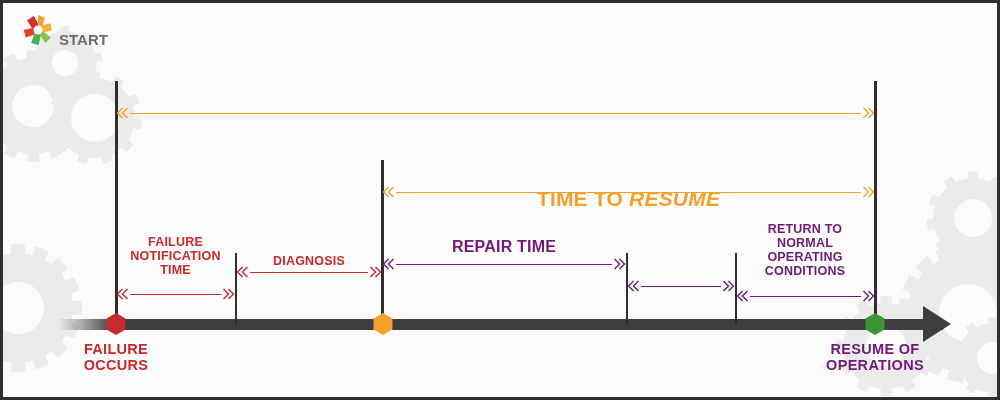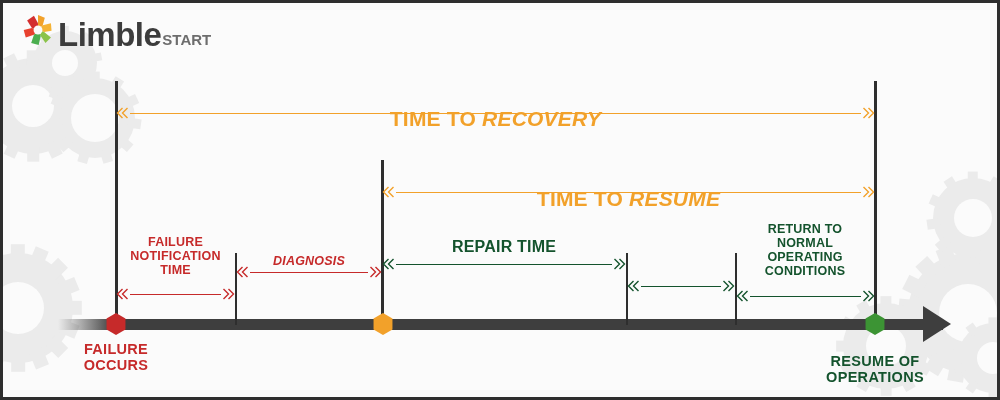--- a/index.html
+++ b/index.html
@@ -164,21 +164,21 @@
   .caption.small {
     font-size: 12.5px;
     letter-spacing: 0.2px;
   }
   .caption.milestone {
     font-size: 14.5px;
     letter-spacing: 0.3px;
   }
   .orange { color: #f2a12a; }
   .red    { color: #c62a2a; }
-  .green  { color: #14532d; }
+  .green  { color: #701a75; }
 </style>
 </head>
 <body>
 
 <div id="canvas">
 
   <div>
     <div class="gear" style="left:-18px; top:55px; width:96px; height:96px;">
       <div class="hole" style="width:42px;height:42px;"></div>
     <div class="tooth" style="width: 12.48px; height: 15.36px; transform: translate(-50%, -50%) rotate(0deg) translateY(-48px);"></div>
@@ -296,37 +296,33 @@
       <g>
         <path d="M50 50 L50 6 L70 14 L64 36 Z" fill="#f2a12a"></path>
         <path d="M50 50 L64 36 L88 30 L90 52 L68 56 Z" fill="#f5b335"></path>
         <path d="M50 50 L68 56 L88 72 L72 88 L58 68 Z" fill="#8bc34a"></path>
         <path d="M50 50 L58 68 L52 94 L30 88 L38 64 Z" fill="#4caf50"></path>
         <path d="M50 50 L38 64 L14 72 L8 50 L32 44 Z" fill="#e8412f"></path>
         <path d="M50 50 L32 44 L18 22 L38 8 L50 30 Z" fill="#d32f2f"></path>
         <circle cx="50" cy="50" r="13" fill="#fbfbfb"></circle>
       </g>
     </svg>
-    <div id="logo-word">Limble</div>
     <div id="logo-sub">START</div>
   </div>
 
   <div class="vline" style="left:112px; top:78px;  height:244px;"></div>
   <div class="vline thin" style="left:232px; top:250px; height:72px;"></div>
   <div class="vline" style="left:378px; top:157px; height:165px;"></div>
   <div class="vline thin" style="left:623px; top:250px; height:72px;"></div>
   <div class="vline thin" style="left:732px; top:250px; height:72px;"></div>
   <div class="vline" style="left:871px; top:78px;  height:244px;"></div>
 
   <div id="baseline"></div>
   <div id="baseline-arrow"></div>
 
-  <div class="caption big orange" style="left:113px; top:80px; width:759px;">
-    <span>TIME TO </span><em>RECOVERY</em>
-  </div>
   <div class="measure orange" style="left:113px; top:102px; width:759px;">
     <span class="chev left">
       <svg viewBox="0 0 13 13">
           <path d="M6.5 1.5 L1.5 6.5 L6.5 11.5" fill="none" stroke="currentColor" stroke-width="1.4"></path>
           <path d="M11.5 1.5 L6.5 6.5 L11.5 11.5" fill="none" stroke="currentColor" stroke-width="1.4"></path>
         </svg>
     </span>
     <span class="bar"></span>
     <span class="chev right">
       <svg viewBox="0 0 13 13">
@@ -367,21 +363,21 @@
     </span>
     <span class="bar"></span>
     <span class="chev right">
       <svg viewBox="0 0 13 13">
           <path d="M1.5 1.5 L6.5 6.5 L1.5 11.5" fill="none" stroke="currentColor" stroke-width="1.4"></path>
           <path d="M6.5 1.5 L11.5 6.5 L6.5 11.5" fill="none" stroke="currentColor" stroke-width="1.4"></path>
         </svg>
     </span>
   </div>
 
-  <div class="caption small red" style="left:233px; top:251px; width:146px;font-style:italic;">DIAGNOSIS</div>
+  <div class="caption small red" style="left:233px; top:251px; width:146px;">DIAGNOSIS</div>
   <div class="measure red" style="left:233px; top:261px; width:146px;">
     <span class="chev left">
       <svg viewBox="0 0 13 13">
           <path d="M6.5 1.5 L1.5 6.5 L6.5 11.5" fill="none" stroke="currentColor" stroke-width="1.4"></path>
           <path d="M11.5 1.5 L6.5 6.5 L11.5 11.5" fill="none" stroke="currentColor" stroke-width="1.4"></path>
         </svg>
     </span>
     <span class="bar"></span>
     <span class="chev right">
       <svg viewBox="0 0 13 13">
@@ -444,16 +440,16 @@
     </span>
   </div>
 
   <div class="marker" style="left:102px; top:310px; background:#c62a2a;"></div>
   <div class="caption milestone red" style="left:53px; top:338px; width:120px;">FAILURE
 OCCURS</div>
 
   <div class="marker" style="left:369px; top:310px; background:#f2a12a;"></div>
 
   <div class="marker" style="left:861px; top:310px; background:#3c9434;"></div>
-  <div class="caption milestone green" style="left:806px; top:338px; width:132px;margin-top:12px;">RESUME OF
+  <div class="caption milestone green" style="left:806px; top:338px; width:132px;">RESUME OF
 OPERATIONS</div>
 
 </div>
 
 </body></html>

